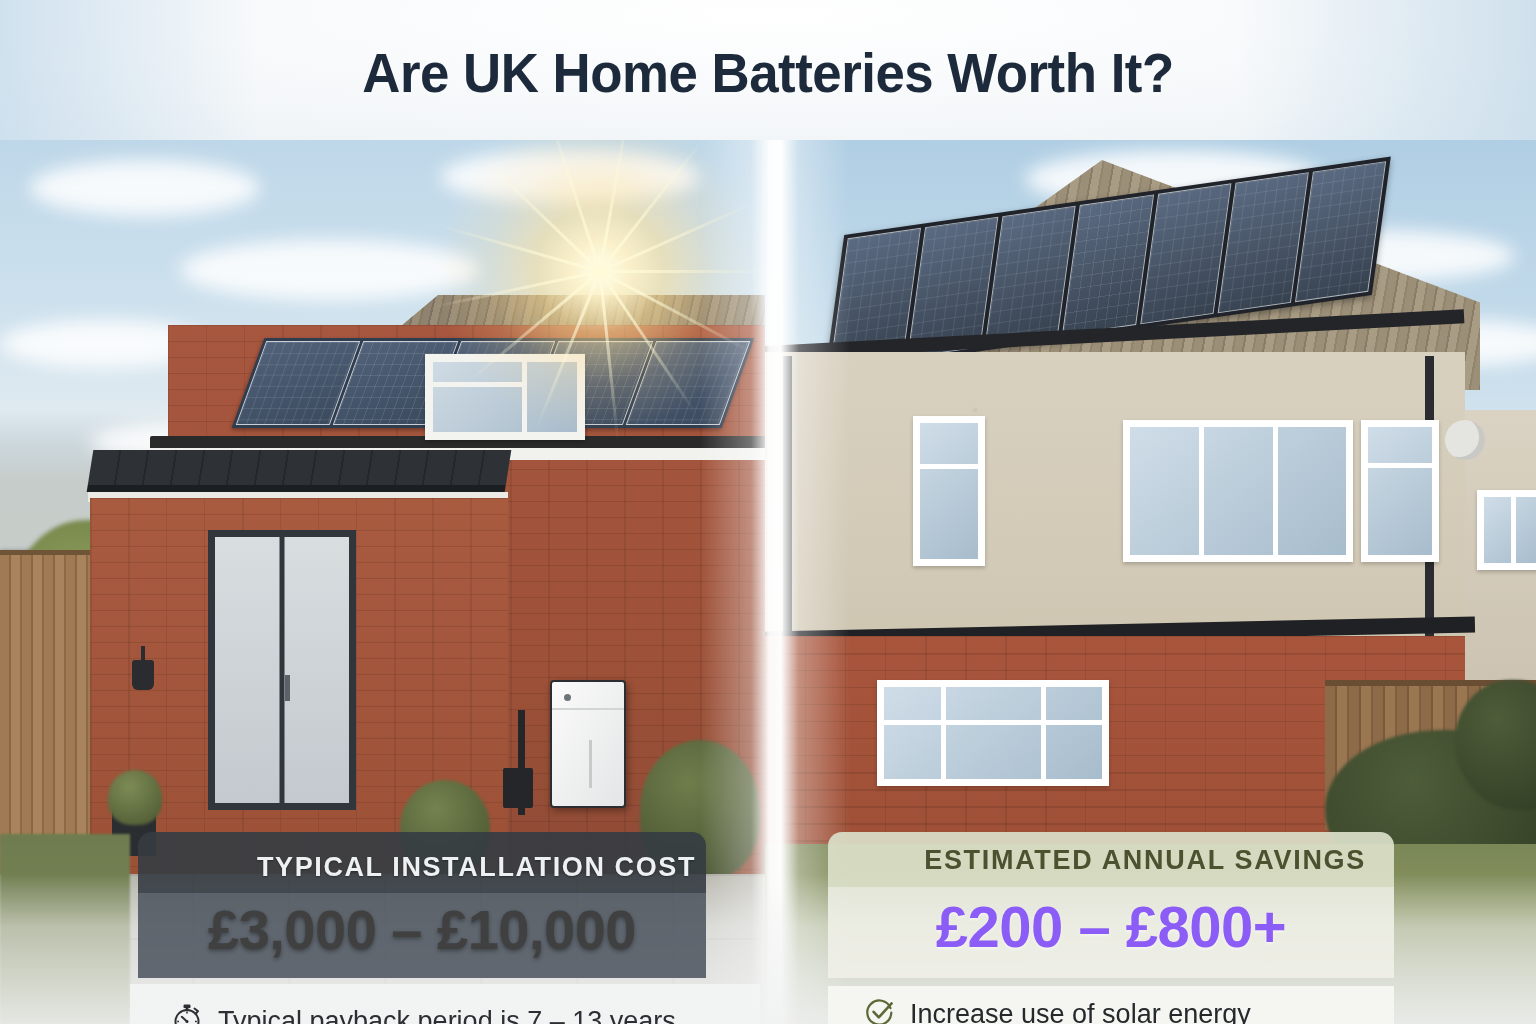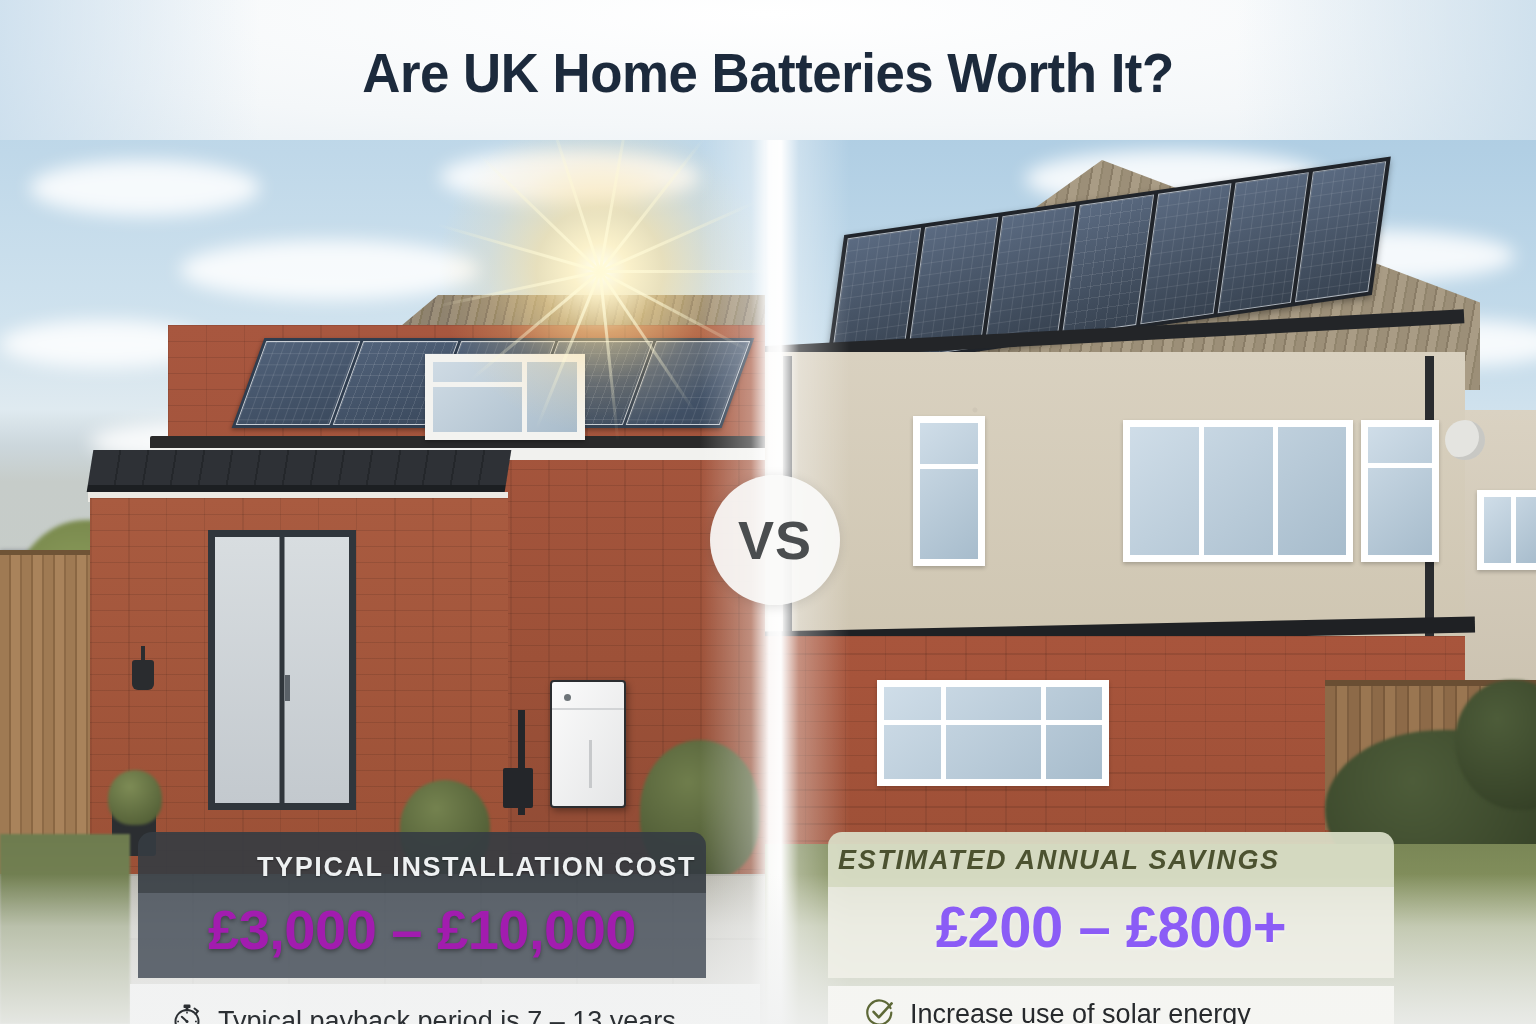--- a/index.html
+++ b/index.html
@@ -265,38 +265,38 @@
   #cost-card .cap span{
     font-size:27px; font-weight:bold; letter-spacing:1.6px; color:#eef1f2;
     text-shadow:0 1px 2px rgba(0,0,0,.35);
   }
   #cost-card .val{
     background:rgba(74,83,93,.86);
     padding:4px 10px 16px;
     text-align:center;
   }
   #cost-card .val span{
-    font-size:56px; font-weight:bold; color:#a21caf; letter-spacing:-0.5px;
+    font-size:56px; font-weight:bold; color:#404040; letter-spacing:-0.5px;
     text-shadow:0 2px 4px rgba(0,0,0,.35);
   }
   #cost-panel{
     position:absolute; left:130px; top:864px; width:630px; height:160px;
     background:linear-gradient(to bottom, rgba(243,244,244,.90), rgba(240,241,241,.95));
     z-index:34;
   }
   .payback-row{
     position:absolute; left:40px; top:18px; display:flex; align-items:center; gap:14px;
   }
   .payback-row .txt{ font-size:27px; color:#2b2f33; }
 
   
   #savings-card{ left:828px; top:712px; width:566px; border-radius:14px 14px 0 0; overflow:hidden; }
   #savings-card .cap{
     background:rgba(219,223,201,.92);
-    padding:13px 10px 11px; text-align:left;font-style:italic;
+    padding:13px 28px 11px; text-align:right;
   }
   #savings-card .cap span{
     font-size:27px; font-weight:bold; letter-spacing:1.7px; color:#4c5230;
   }
   #savings-card .val{
     background:rgba(240,240,232,.88);
     padding:6px 10px 18px; text-align:center;
   }
   #savings-card .val span{
     font-size:58px; font-weight:bold; color:#8b5cf6; letter-spacing:-0.5px;
@@ -438,23 +438,20 @@
           <div class="h" style="top:36%;"></div>
       </div>
 
       <div class="fence-r"></div>
       <div class="bush" style="left:560px; top:610px; width:250px; height:170px;"></div>
       <div class="bush" style="left:690px; top:560px; width:120px; height:130px;"></div>
       <div class="lawn-r"></div>
     </div>
 
     <div class="divider"></div>
-    <div class="vs-badge">
-      <span>VS</span>
-    </div>
 
     <div class="bottom-wash"></div>
 
     <div class="card" id="cost-card">
       <div class="cap">
         <span>TYPICAL INSTALLATION COST</span>
       </div>
       <div class="val">
         <span>£3,000 – £10,000</span>
       </div>

